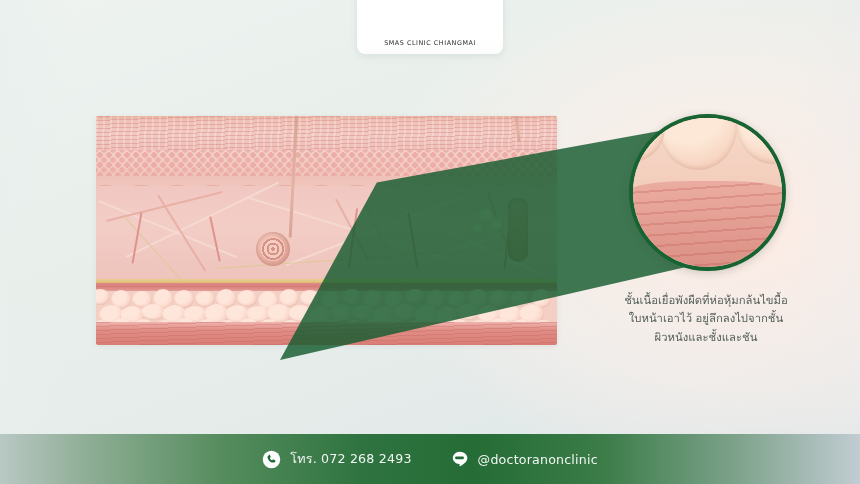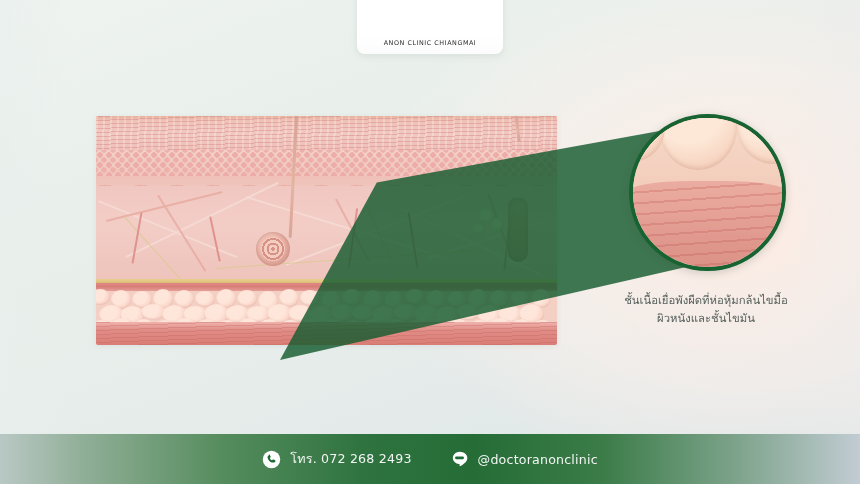--- a/index.html
+++ b/index.html
@@ -212,21 +212,21 @@
   .edge-fade-l, .edge-fade-r { position:absolute; top:0; width:70px; height:484px; pointer-events:none; }
   .edge-fade-l { left:0; background:linear-gradient(90deg, rgba(232,239,236,0.55), rgba(232,239,236,0)); }
   .edge-fade-r { right:0; background:linear-gradient(270deg, rgba(238,236,236,0.35), rgba(238,236,236,0)); }
 </style>
 </head>
 <body>
 
 <div id="stage">
 
   <div class="logo-panel">
-    <div class="logo-sub">ANON CLINIC CHIANGMAI</div>
+    <div class="logo-sub">SMAS CLINIC CHIANGMAI</div>
   </div>
 
   <div class="illus">
     <div class="layer l-corneum"></div>
     <div class="layer l-spinous"></div>
     <div class="layer l-basal"></div>
 
     <div class="layer l-dermis">
       <div class="strands">
         <div class="strand pale" style="left:2px;  top:14px; width:150px; transform:rotate(22deg);"></div>
@@ -340,21 +340,22 @@
       <div class="zc-lobe" style="left:26px; top:-34px; width:78px; height:86px;"></div>
       <div class="zc-lobe" style="left:-34px; top:-26px; width:66px; height:70px;"></div>
       <div class="zc-lobe" style="left:104px; top:-30px; width:72px; height:76px;"></div>
     </div>
     <div class="zc-smas"></div>
   </div>
 
   <div class="info">
     <p>
       <span>ชั้นเนื้อเยื่อพังผืดที่ห่อหุ้มกล้นไขมื้อ</span>
-      <span>ผิวหนังและชั้นไขมัน</span>
+      <span>ใบหน้าเอาไว้ อยู่ลึกลงไปจากชั้น</span>
+      <span>ผิวหนังและชั้งและชัน</span>
     </p>
   </div>
 
   <div class="edge-fade-l"></div>
   <div class="edge-fade-r"></div>
 
   <div class="footer">
 
     <div class="fitem">
       <span class="ico">

